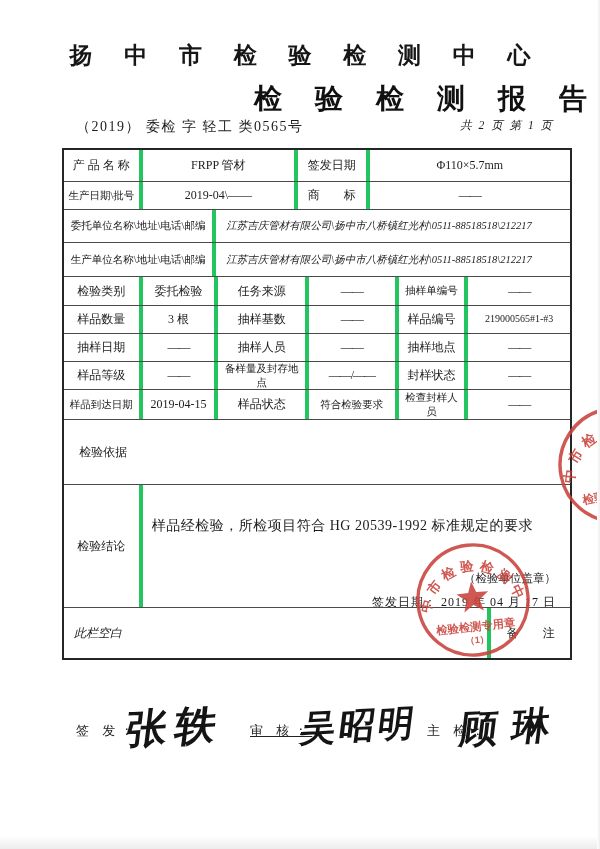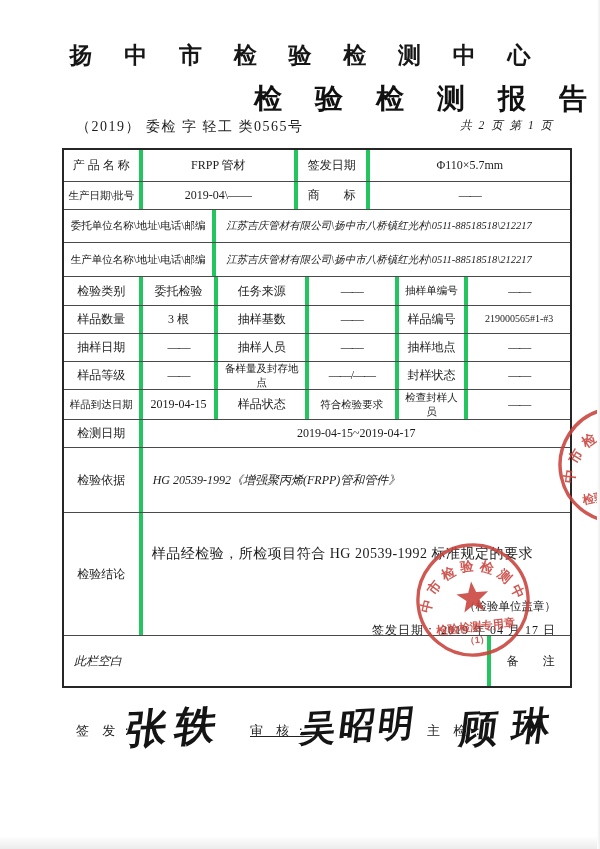--- a/index.html
+++ b/index.html
@@ -127,28 +127,23 @@
 
     <div class="tr" style="height:30px">
       <div class="td c1 small">样品到达日期</div>
       <div class="td c2">2019-04-15</div>
       <div class="td c3">样品状态</div>
       <div class="td c4 small">符合检验要求</div>
       <div class="td c5 small">检查封样人员</div>
       <div class="td c6 dash">——</div>
     </div>
 
-    <div class="tr" style="height:28px">
-      <div class="td n1">检测日期</div>
-      <div class="td n2">2019-04-15~2019-04-17</div>
-    </div>
 
     <div class="tr" style="height:65px">
       <div class="td n1">检验依据</div>
-      <div class="td n2 left">HG 20539-1992《增强聚丙烯(FRPP)管和管件》</div>
     </div>
 
     <div class="tr" style="height:123px">
       <div class="td n1">检验结论</div>
       <div class="td n2 concl-cell">
         <div class="concl-text">样品经检验，所检项目符合 HG 20539-1992 标准规定的要求</div>
         <div class="stamp-note">（检验单位盖章）</div>
         <div class="sign-date">签发日期：  2019 年 04 月 17 日</div>
       </div>
     </div>

